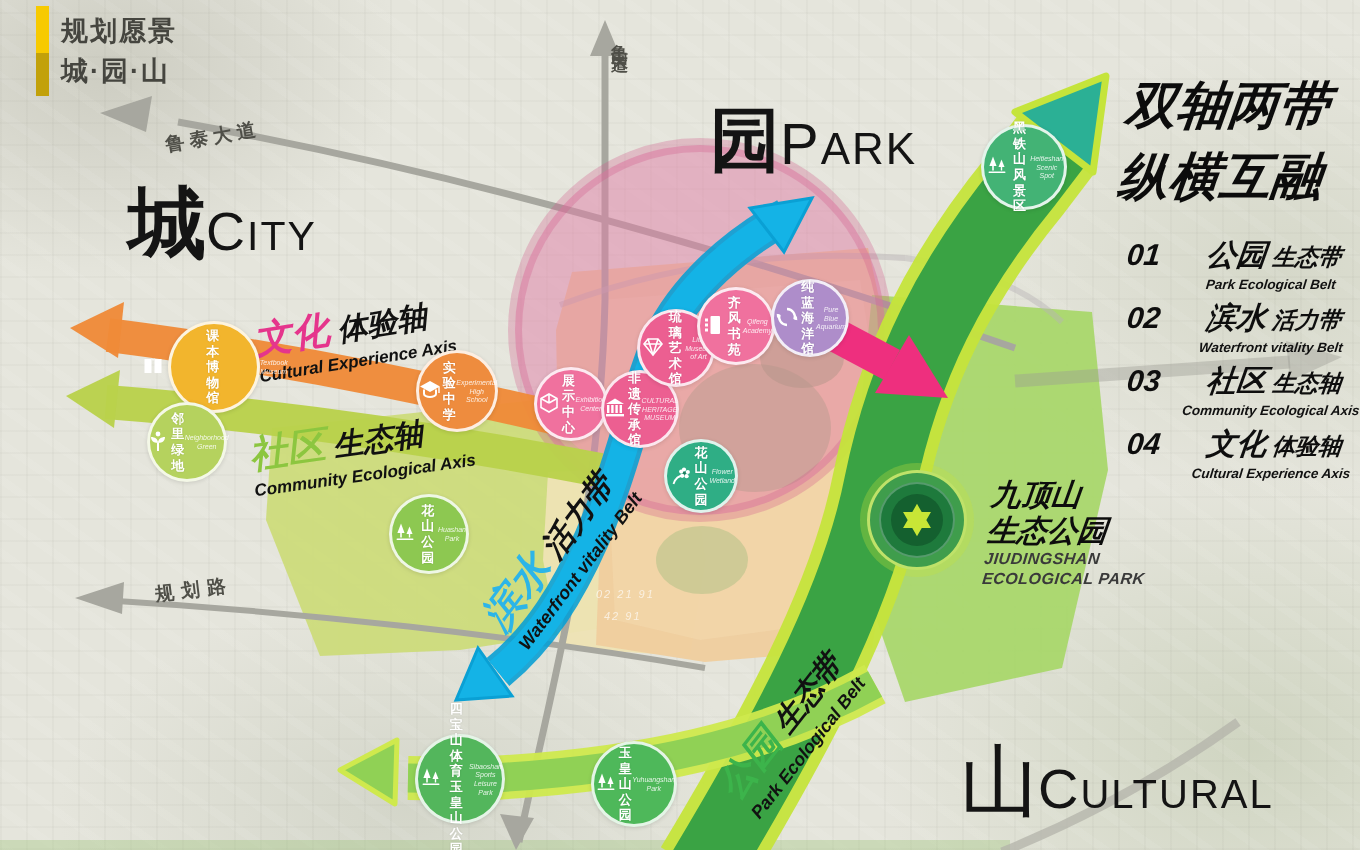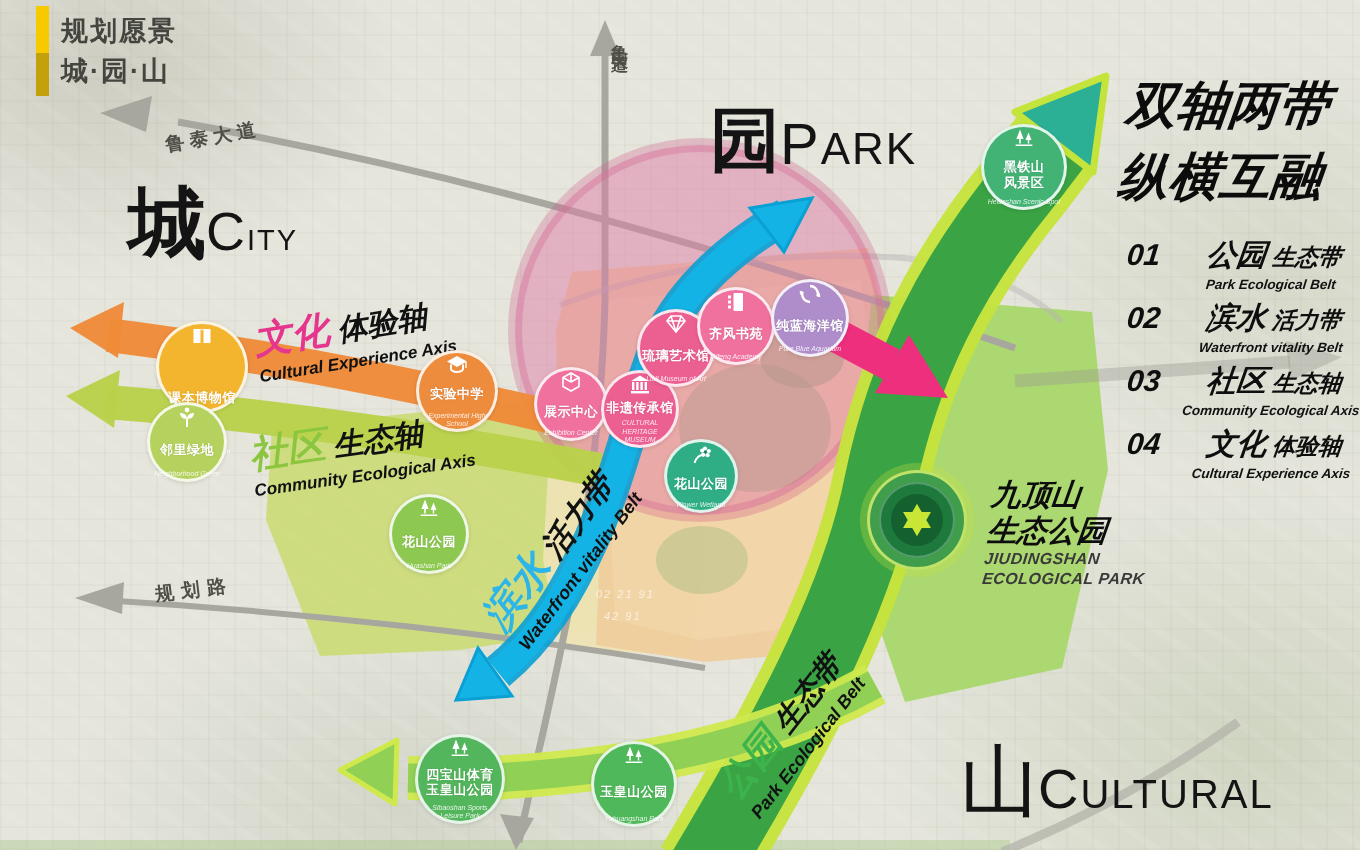--- a/index.html
+++ b/index.html
@@ -22,21 +22,21 @@
   
   .logo{position:absolute;left:36px;top:6px;z-index:6;display:flex;align-items:center;}
   .logo-bar{width:13px;height:90px;background:linear-gradient(#f7ca00 0 52%,#c2a10a 52% 100%);margin-right:12px;}
   .logo-text{font-size:27px;font-weight:800;color:#45453f;line-height:40px;letter-spacing:2px;}
 
   
   .zone{position:absolute;z-index:2;color:#141414;white-space:nowrap;}
   .zone .cn{font-weight:700;}
   .zone .en{font-weight:500;letter-spacing:2px;display:inline-block;}
   #zone-city{left:128px;top:172px;} #zone-city .cn{font-size:78px;}
-  #zone-city .en{font-size:29px;} #zone-city .en::first-letter{font-size:54px;}
+  #zone-city .en{font-size:41px;} #zone-city .en::first-letter{font-size:54px;}
   #zone-park{left:710px;top:94px;} #zone-park .cn{font-size:70px;}
   #zone-park .en{font-size:44px;} #zone-park .en::first-letter{font-size:58px;}
   #zone-mountain{left:960px;top:730px;} #zone-mountain .cn{font-size:78px;font-weight:500;}
   #zone-mountain .en{font-size:40px;} #zone-mountain .en::first-letter{font-size:56px;}
 
   
   .title{position:absolute;left:1122px;top:70px;z-index:6;font-size:51px;line-height:71px;
     font-weight:900;font-style:italic;color:#0c0c0c;transform:skewX(-6deg);white-space:nowrap;}
   .legend{position:absolute;left:1126px;top:238px;width:240px;z-index:6;}
   .legend-row{display:flex;margin-bottom:9px;transform:skewX(-6deg);}
@@ -64,21 +64,21 @@
   #axis-community{left:246px;top:430px;transform:rotate(-8deg);}
   #axis-community .al-cn{font-size:38px;color:#8cc63f;} #axis-community .al-cnsub{font-size:30px;} #axis-community .al-en{font-size:17px;}
   #axis-waterfront{left:470px;top:608px;transform:rotate(-53deg);}
   #axis-waterfront .al-cn{font-size:41px;color:#2cb5e8;} #axis-waterfront .al-cnsub{font-size:32px;} #axis-waterfront .al-en{font-size:18px;}
   #axis-parkbelt{left:706px;top:778px;transform:rotate(-52deg);}
   #axis-parkbelt .al-cn{font-size:38px;color:#3cb44b;} #axis-parkbelt .al-cnsub{font-size:30px;} #axis-parkbelt .al-en{font-size:18px;}
 
   
   #markers-layer{position:absolute;inset:0;z-index:4;pointer-events:none;}
   .marker{position:absolute;border-radius:50%;border:3px solid rgba(255,255,255,.85);
-    box-sizing:border-box;display:flex;flex-direction:column;align-items:center;justify-content:space-between;
+    box-sizing:border-box;display:flex;flex-direction:row;align-items:center;justify-content:center;
     color:#fff;text-align:center;box-shadow:0 1px 4px rgba(0,0,0,.12);}
   .m-icon{line-height:0;margin-bottom:2px;}
   .m-icon svg{width:26px;height:24px;}
   .m-cn{font-size:13px;font-weight:700;line-height:1.2;letter-spacing:.5px;text-shadow:0 0 2px rgba(0,0,0,.15);}
   .m-en{font-size:7px;font-style:italic;line-height:1.25;opacity:.85;margin-top:2px;}
 
   
   .jds{position:absolute;left:867px;top:470px;width:100px;height:100px;z-index:4;border-radius:50%;
     background:#3f9d4c;border:3px solid rgba(214,238,110,.85);box-sizing:border-box;
     box-shadow:0 0 0 7px rgba(197,226,59,.30);display:flex;align-items:center;justify-content:center;}
@@ -237,21 +237,21 @@
   <div class="axis-label" id="axis-waterfront">
     <div class="al-cnline"><span class="al-cn">滨水</span><span class="al-cnsub">活力带</span></div>
     <div class="al-en">Waterfront vitality Belt</div>
   </div>
   <div class="axis-label" id="axis-parkbelt">
     <div class="al-cnline"><span class="al-cn">公园</span><span class="al-cnsub">生态带</span></div>
     <div class="al-en">Park Ecological Belt</div>
   </div>
 
   <div id="markers-layer">
-      <div class="marker" style="left: 156px; top: 321px; width: 92px; height: 92px; background: rgb(242, 181, 45); gap: 40px;">
+      <div class="marker" style="left: 168px; top: 321px; width: 92px; height: 92px; background: rgb(242, 181, 45); gap: 40px;">
     <span class="m-icon"><svg viewBox="0 0 24 24">
             <path d="M3.5 5h7v14h-7z M13.5 5h7v14h-7z" fill="#fff"></path>
             <path d="M10.5 5l1.5 1.2L13.5 5" stroke="#fff" fill="none"></path>
           </svg></span>
     <span class="m-cn">
           <div>课本博物馆</div>
         </span>
     <span class="m-en">
           <div>Textbook Museum</div>
         </span>

